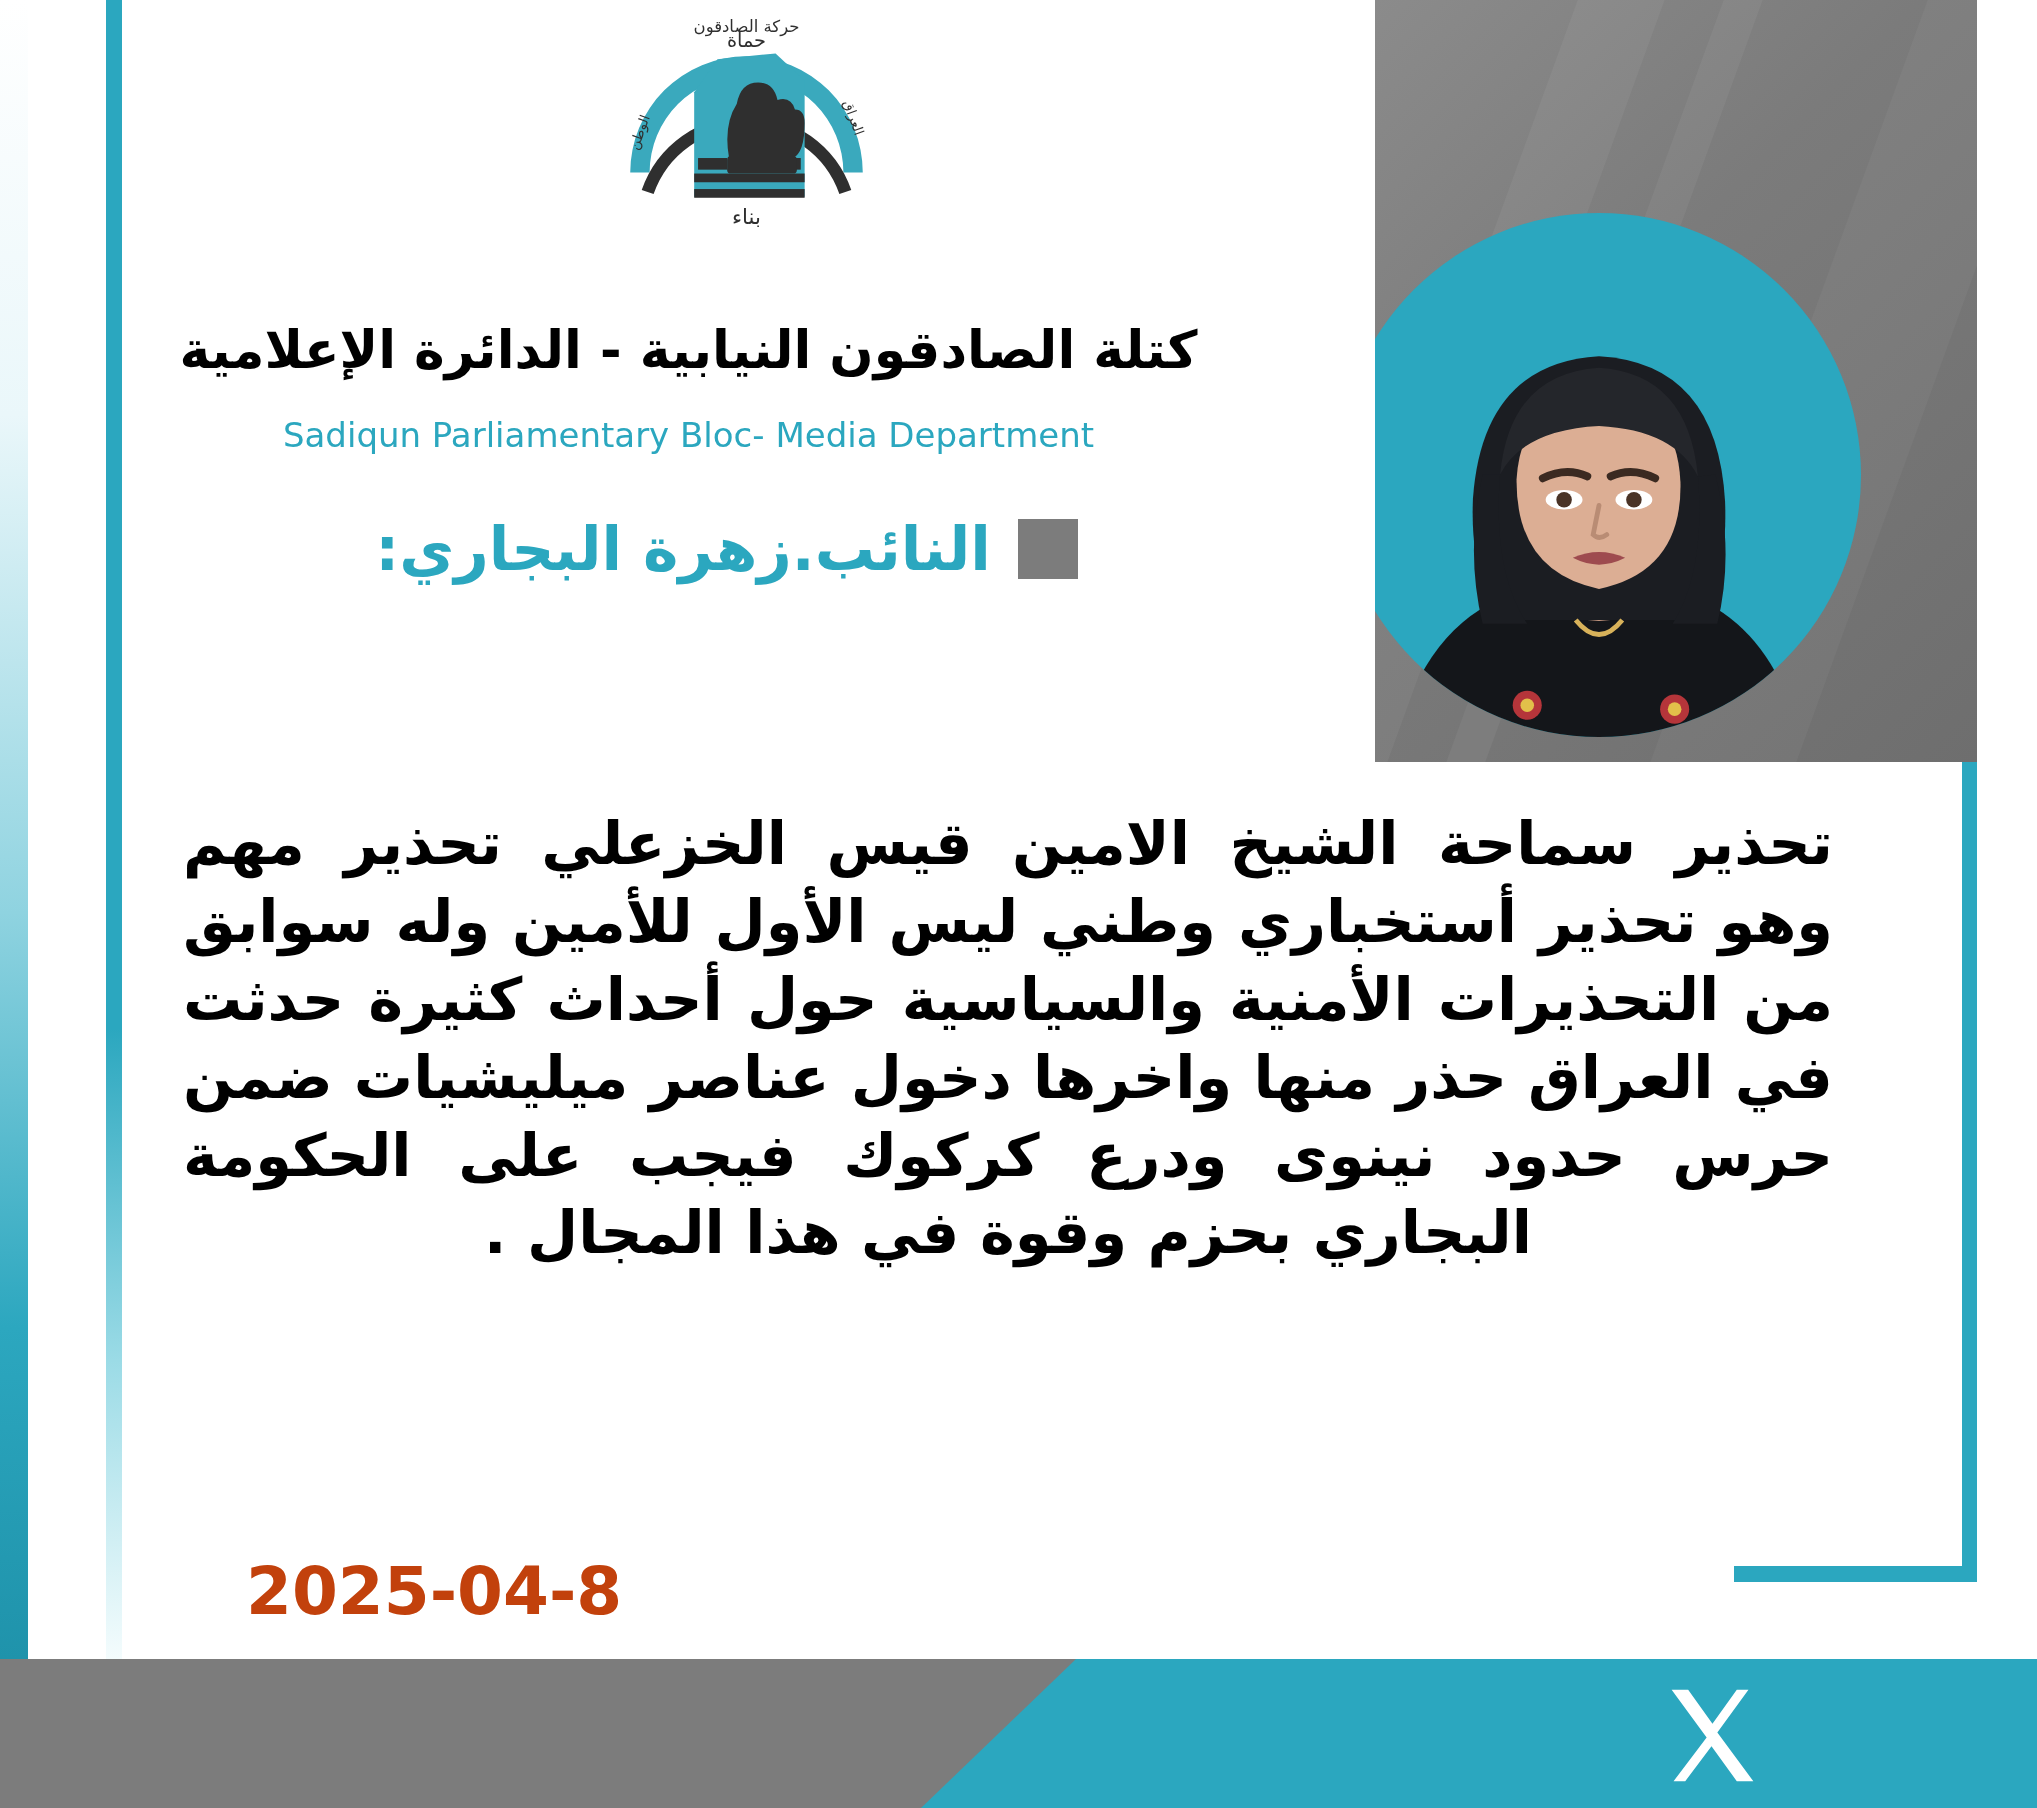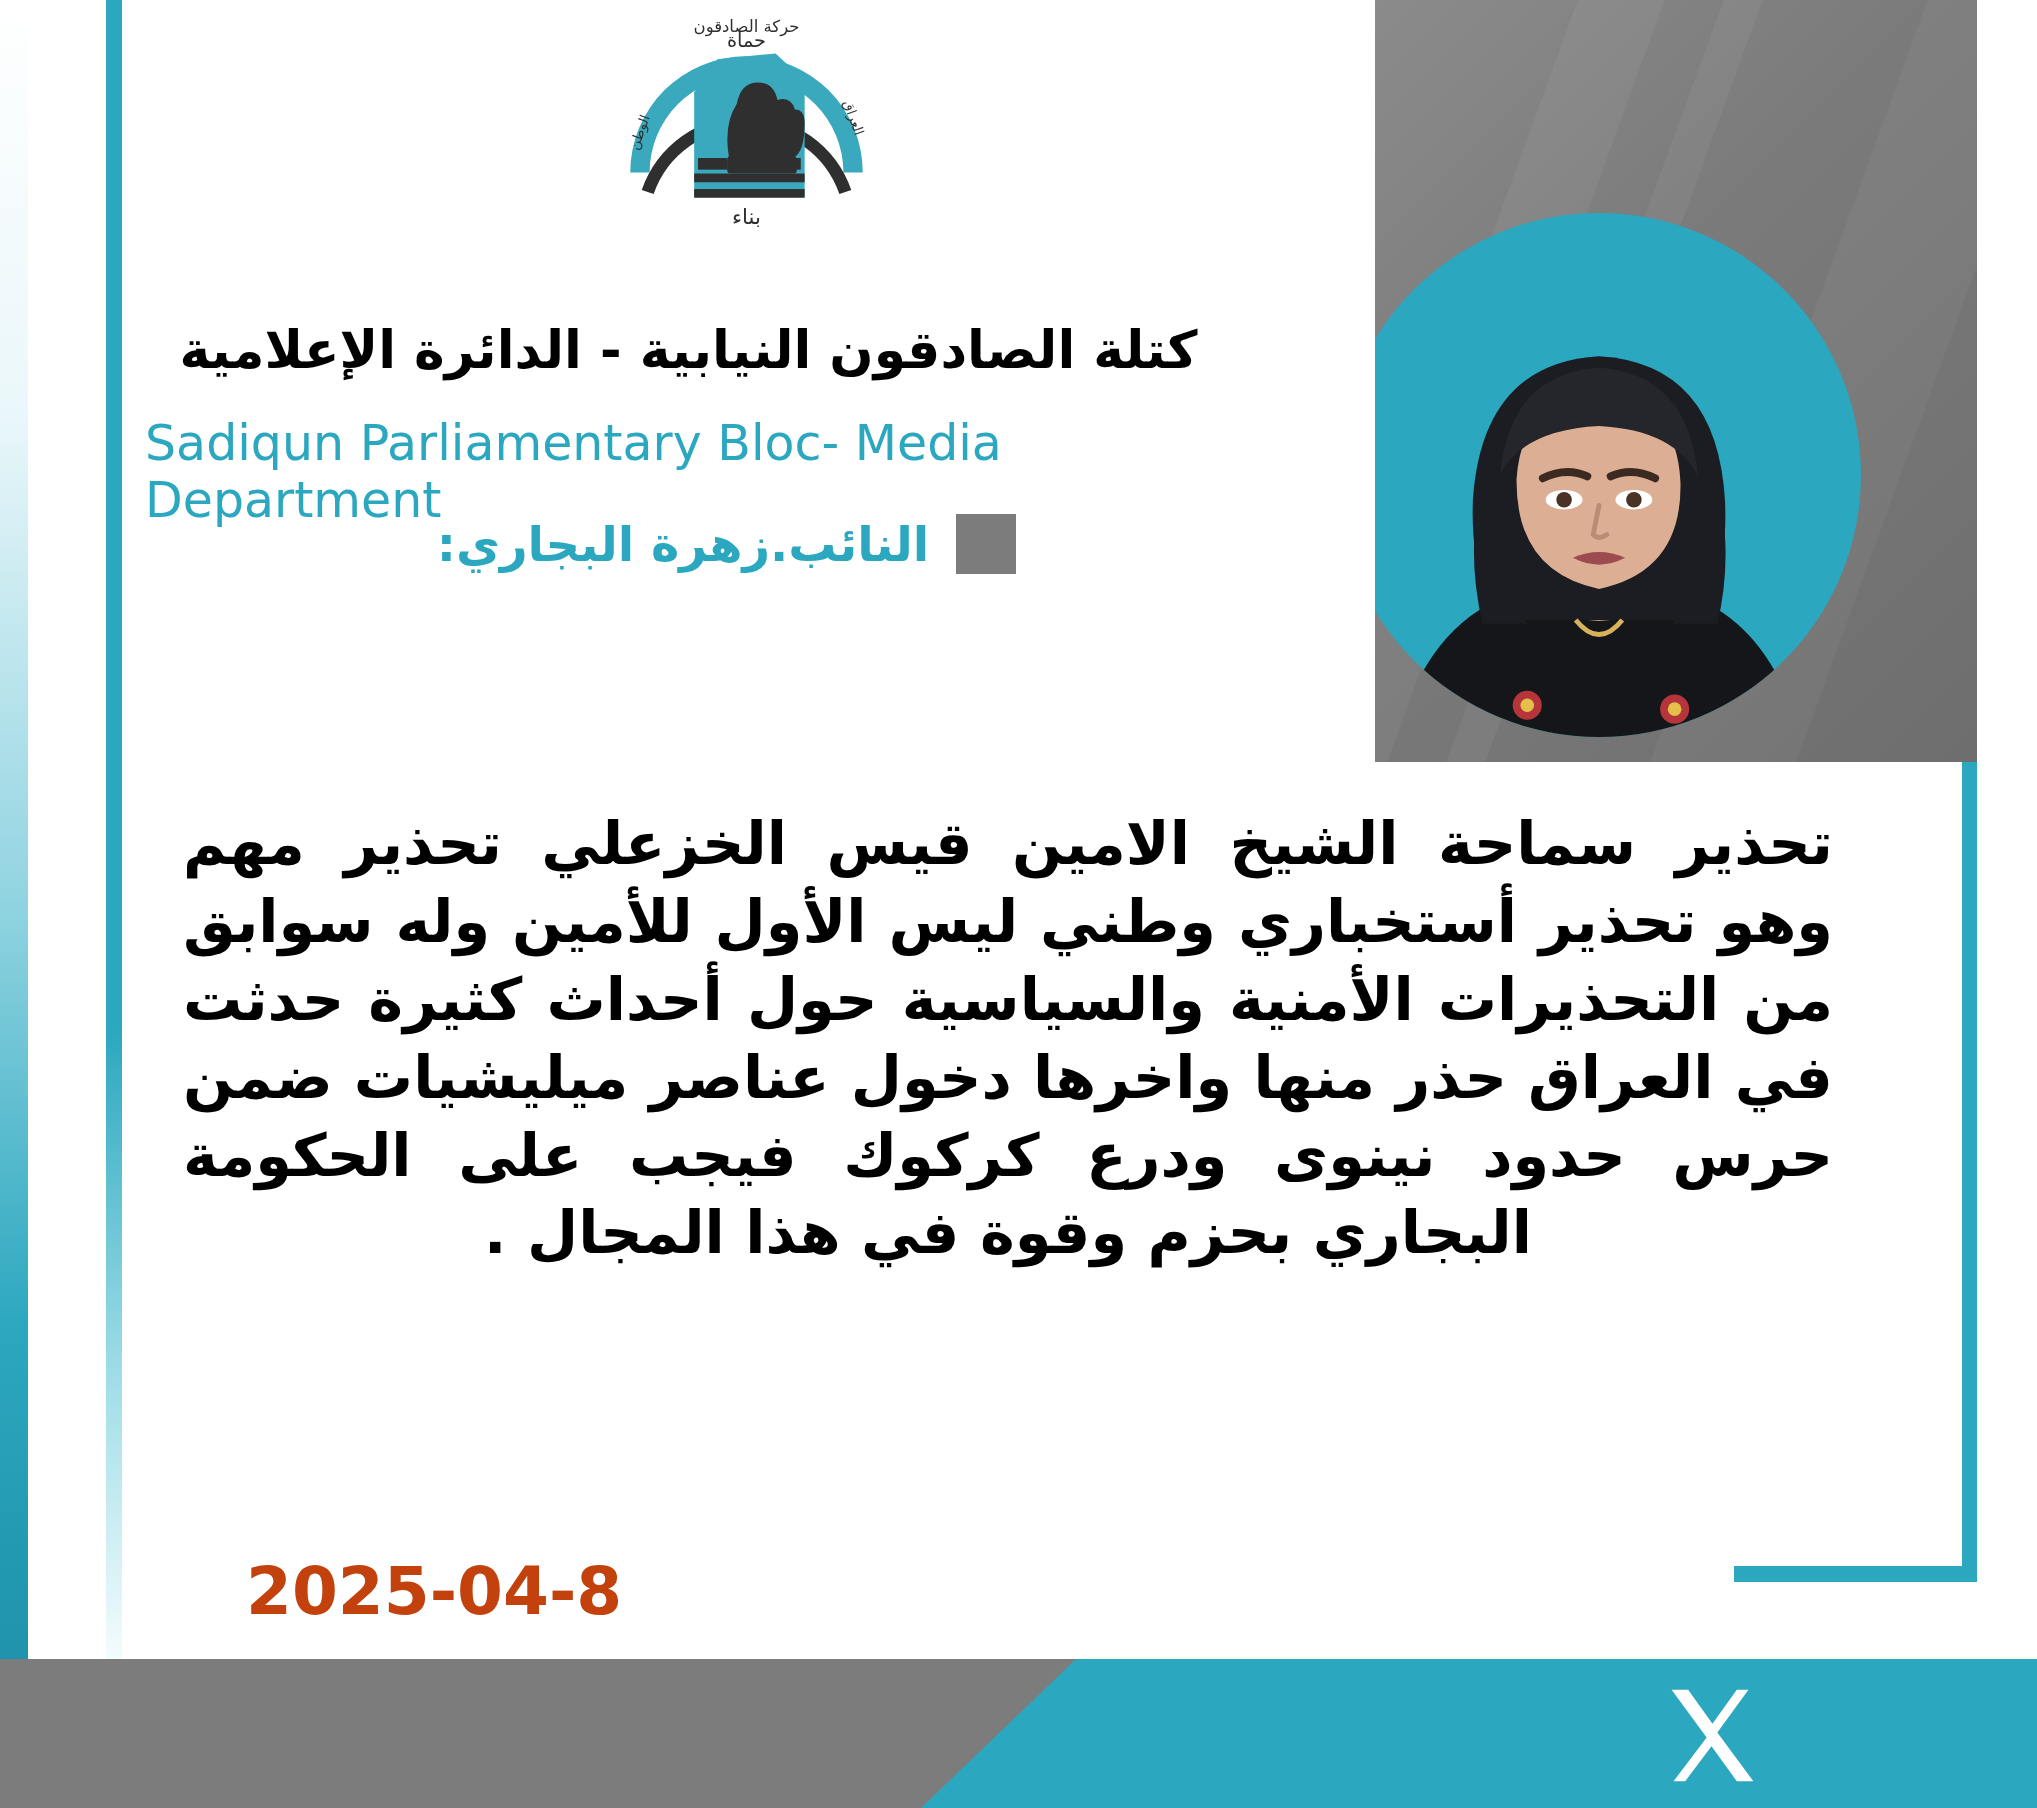--- a/index.html
+++ b/index.html
@@ -72,22 +72,23 @@
     font-size: 52px;
     font-weight: bold;
     letter-spacing: 0px;
     direction: rtl;
   }
   .org-en {
     position: absolute;
     left: 146px;
     top: 415px;
     width: 1087px;
+    text-align: center;
     color: #2ba7bf;
-    font-size: 49px;
+    font-size: 34px;
     direction: ltr;
   }
 
   
   .speaker-row {
     position: absolute;
     left: 194px;
     top: 514px;
     width: 1067px;
     display: flex;
@@ -98,21 +99,21 @@
     direction: rtl;
   }
   .bullet-square {
     width: 60px;
     height: 60px;
     background: #7c7c7c;
     flex: 0 0 auto;
   }
   .speaker-name {
     color: #2ba7bf;
-    font-size: 48px;
+    font-size: 60px;
     font-weight: bold;
     direction: rtl;
     white-space: nowrap;
   }
 
   
   .portrait-panel {
     position: absolute;
     right: 60px;
     top: 0;

